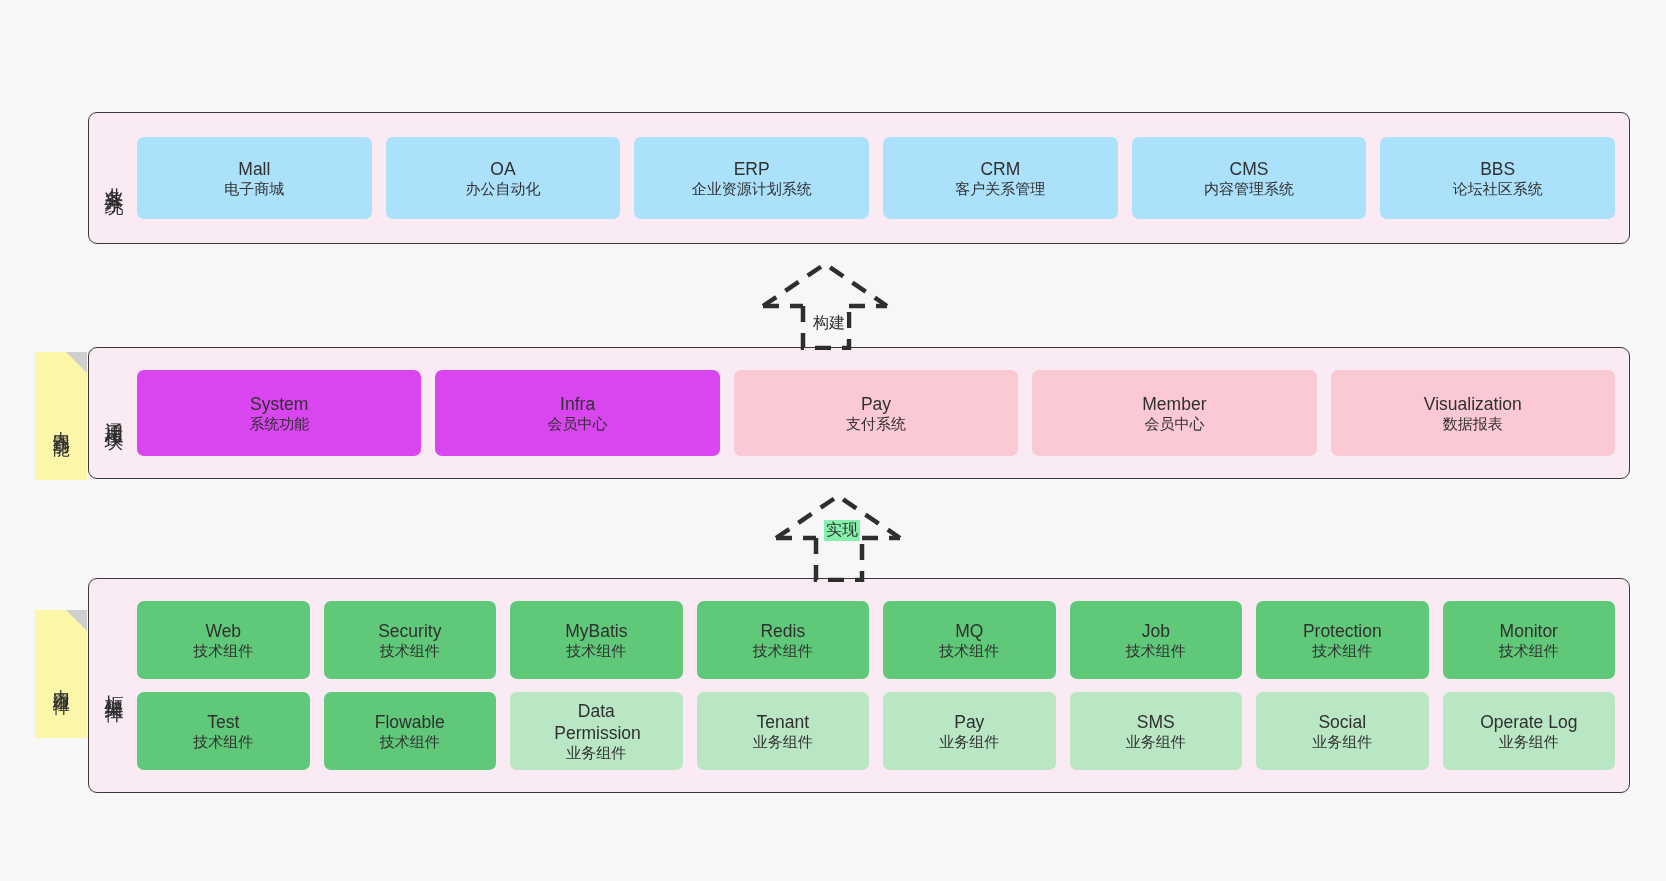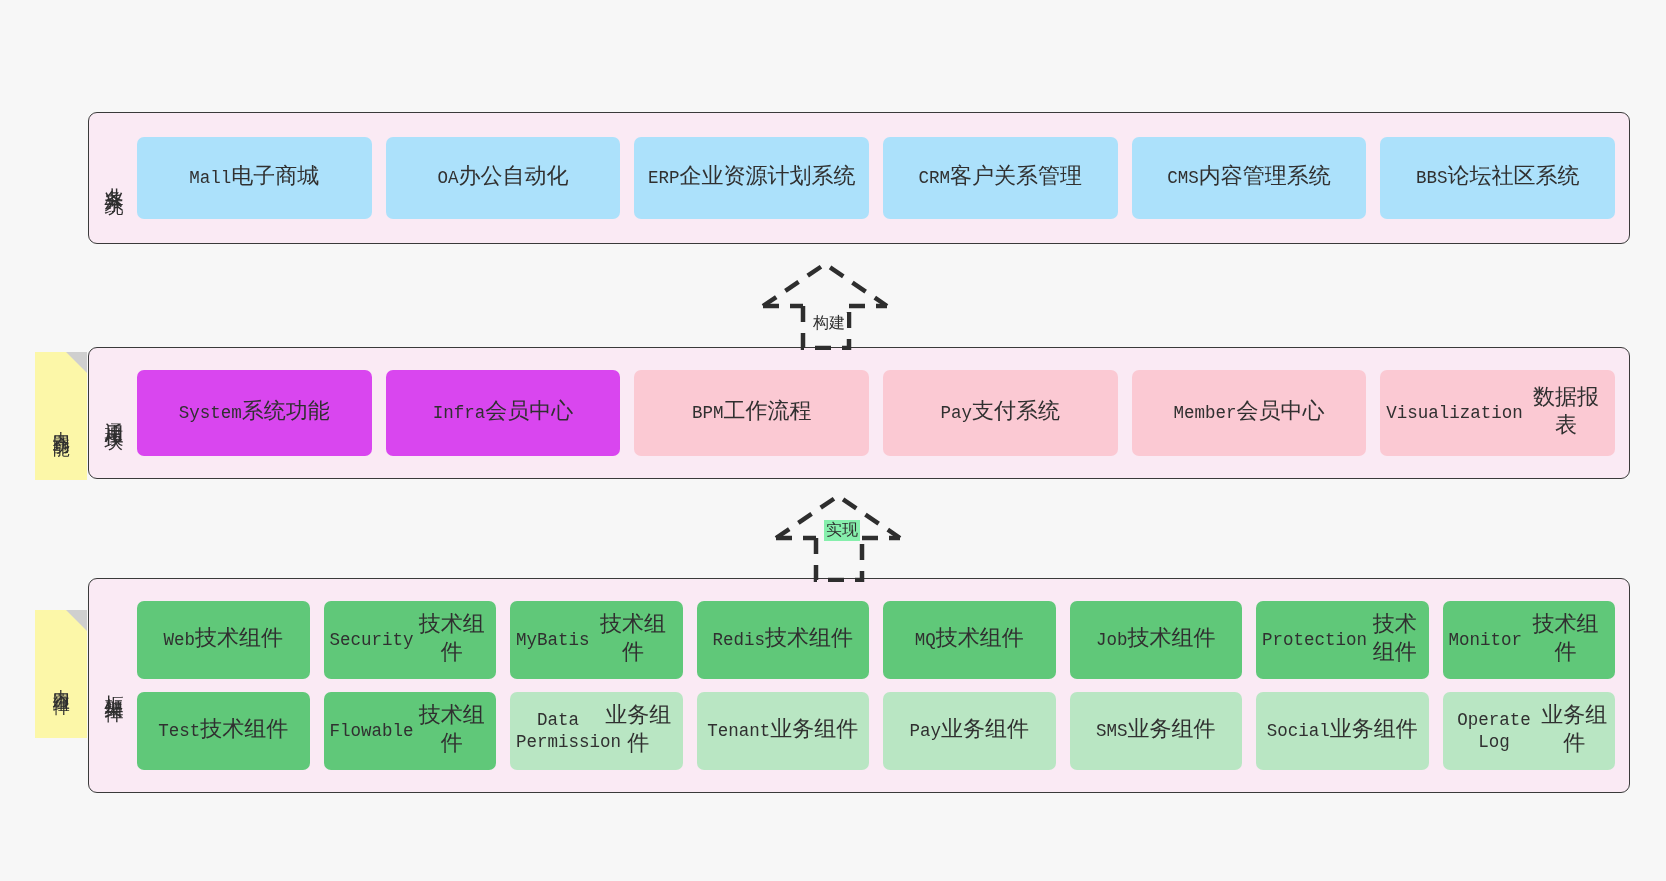--- a/index.html
+++ b/index.html
@@ -64,33 +64,32 @@
     display: flex;
     gap: 14px;
     width: 100%;
   }
 
   
   .card {
     flex: 1 1 0;
     border-radius: 7px;
     display: flex;
-    flex-direction: row;
+    flex-direction: column;
     align-items: center;
     justify-content: center;
     text-align: center;
     color: #303030;
     box-sizing: border-box;
     padding: 4px 6px;
     line-height: 1.26;
     user-select: none;
-    font-family: Liberation Mono, monospace;
   }
   .card .t1 { font-size: 17.5px; }
-  .card .t2 { font-size: 22px; }
+  .card .t2 { font-size: 15px; }
 
   .card.blue      { background: #ace1fb; height: 82px; }
   .card.red       { background: #d946ef; height: 86px; }
   .card.pink      { background: #fbc9d3; height: 86px; }
   .card.green     { background: #60c879; height: 78px; }
   .card.lightgreen{ background: #b9e6c3; height: 78px; }
 
   
   .sticky {
     position: absolute;
@@ -193,24 +192,20 @@
 
       <div class="card red">
         <span class="t1">System</span>
         <span class="t2">系统功能</span>
       </div>
       <div class="card red">
         <span class="t1">Infra</span>
         <span class="t2">会员中心</span>
       </div>
       <div class="card pink">
-        <span class="t1">BPM</span>
-        <span class="t2">工作流程</span>
-      </div>
-      <div class="card pink">
         <span class="t1">Pay</span>
         <span class="t2">支付系统</span>
       </div>
       <div class="card pink">
         <span class="t1">Member</span>
         <span class="t2">会员中心</span>
       </div>
       <div class="card pink">
         <span class="t1">Visualization</span>
         <span class="t2">数据报表</span>

